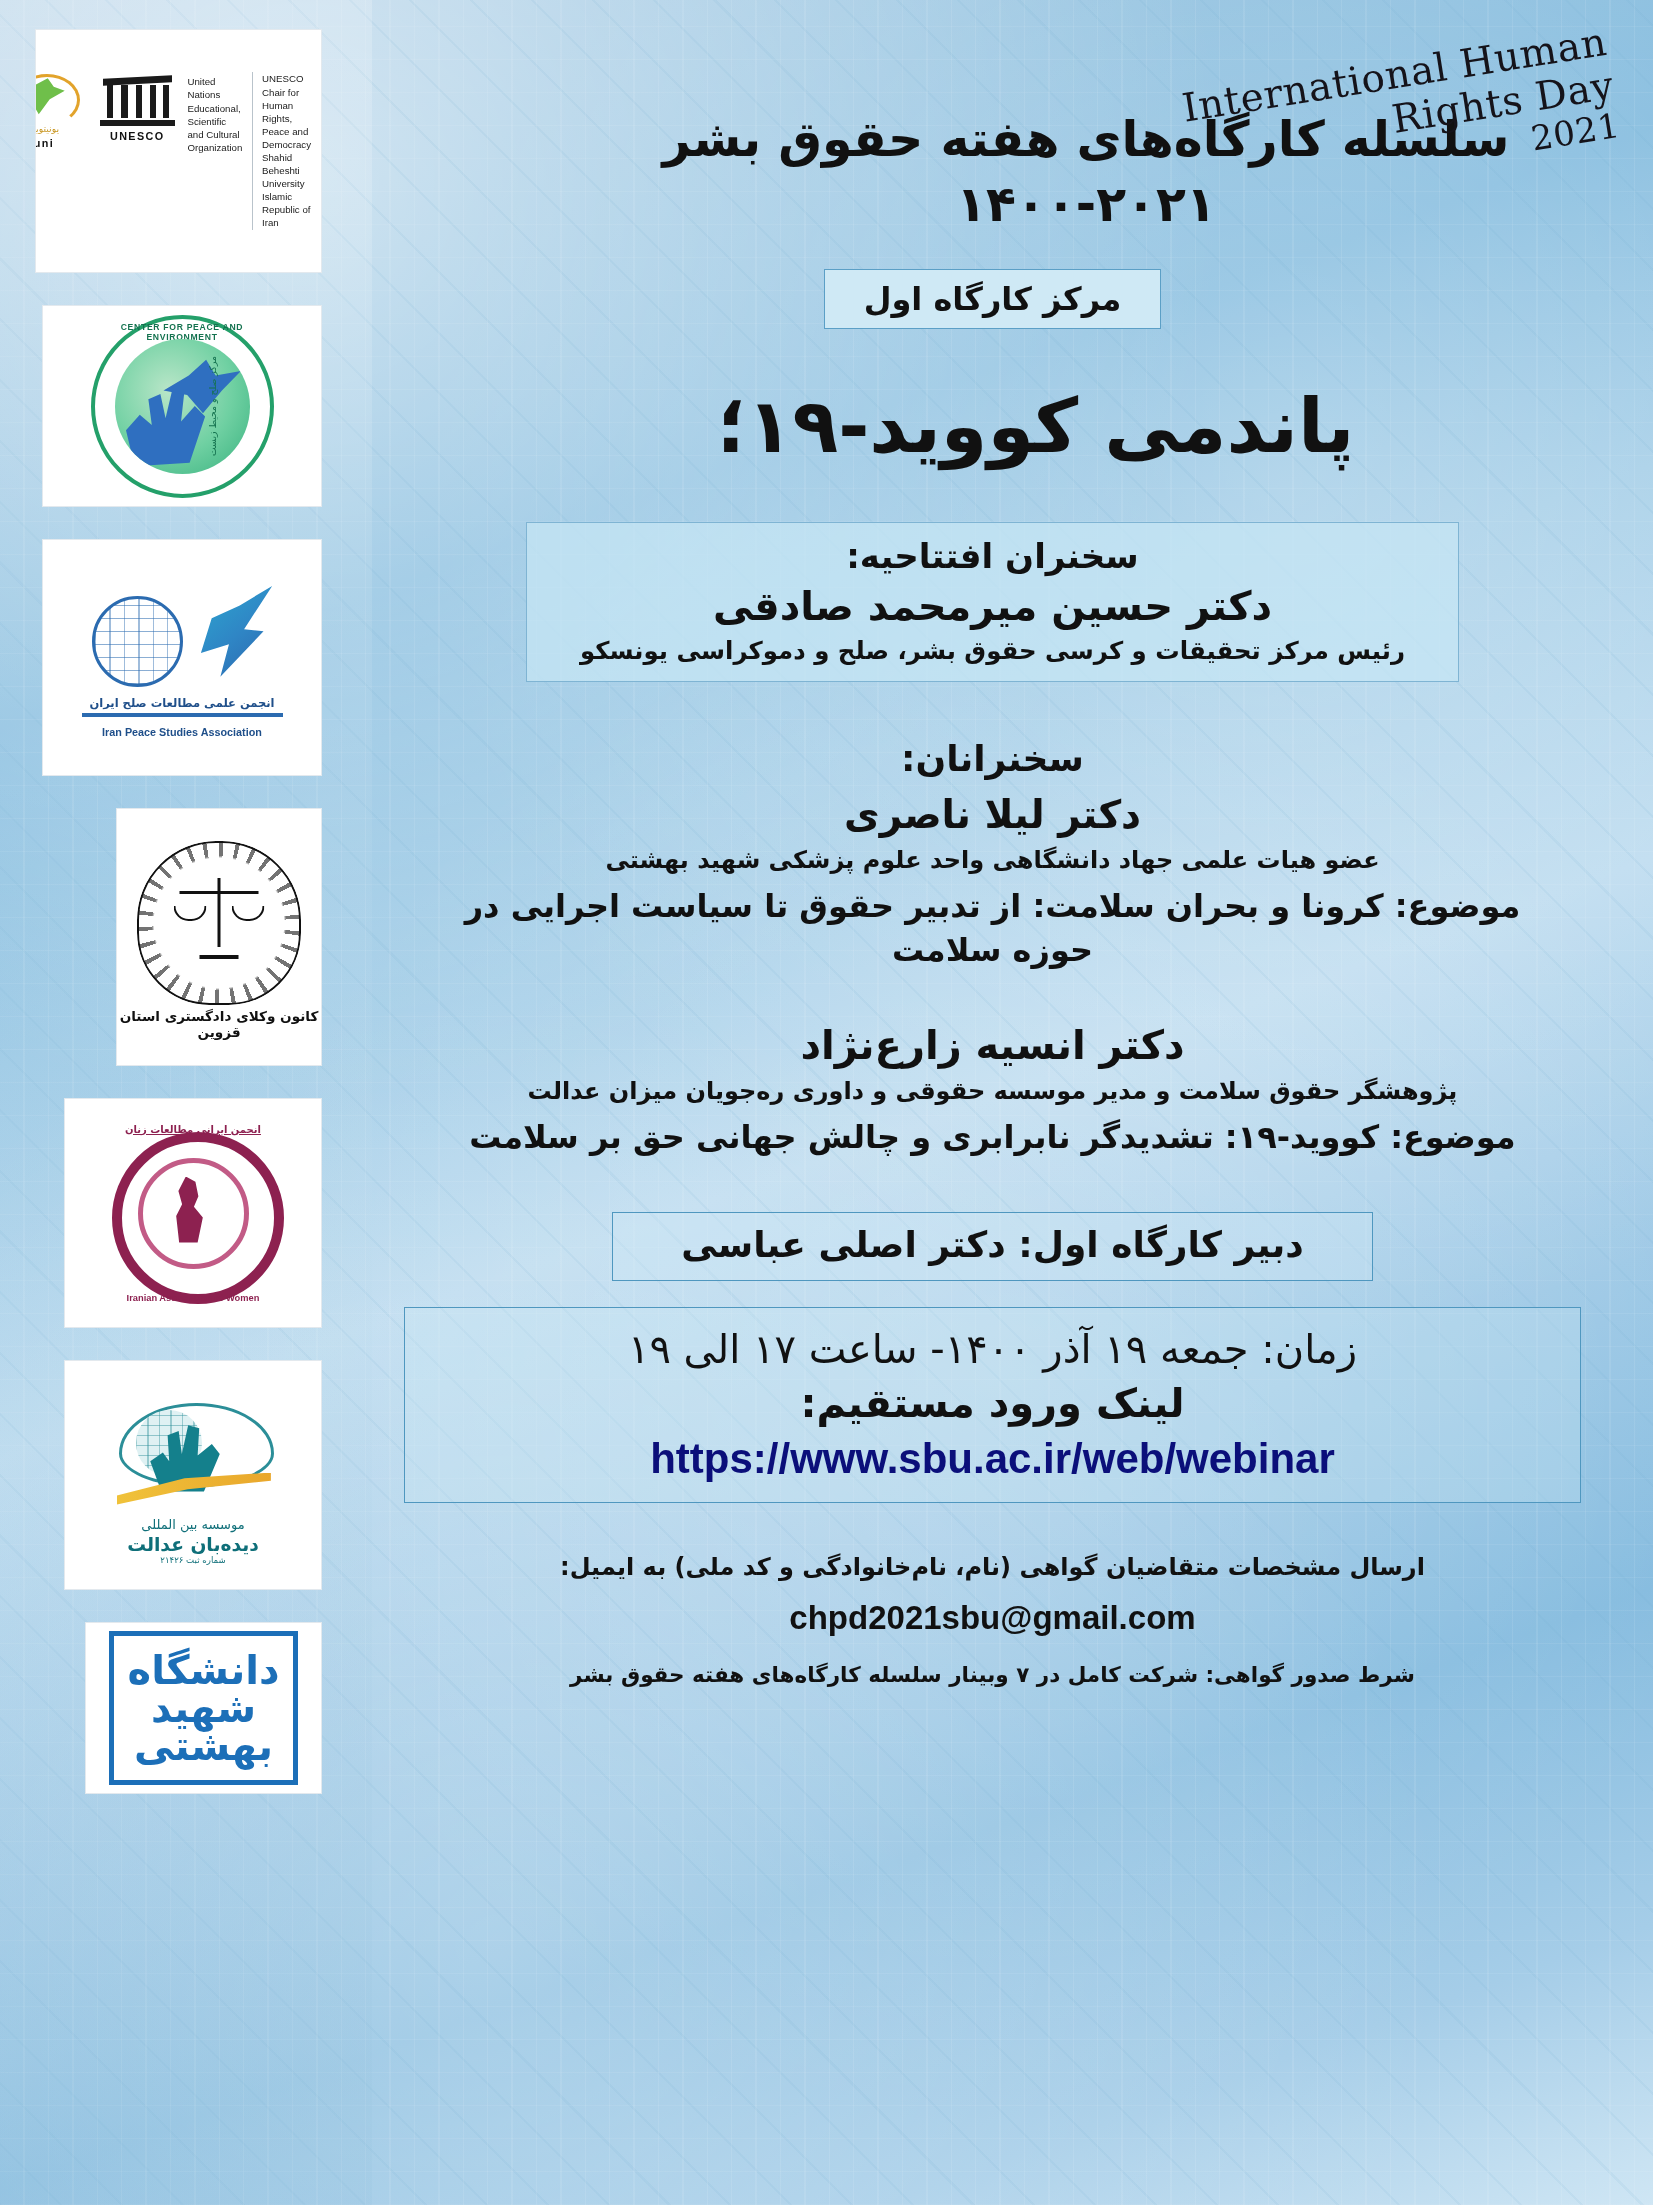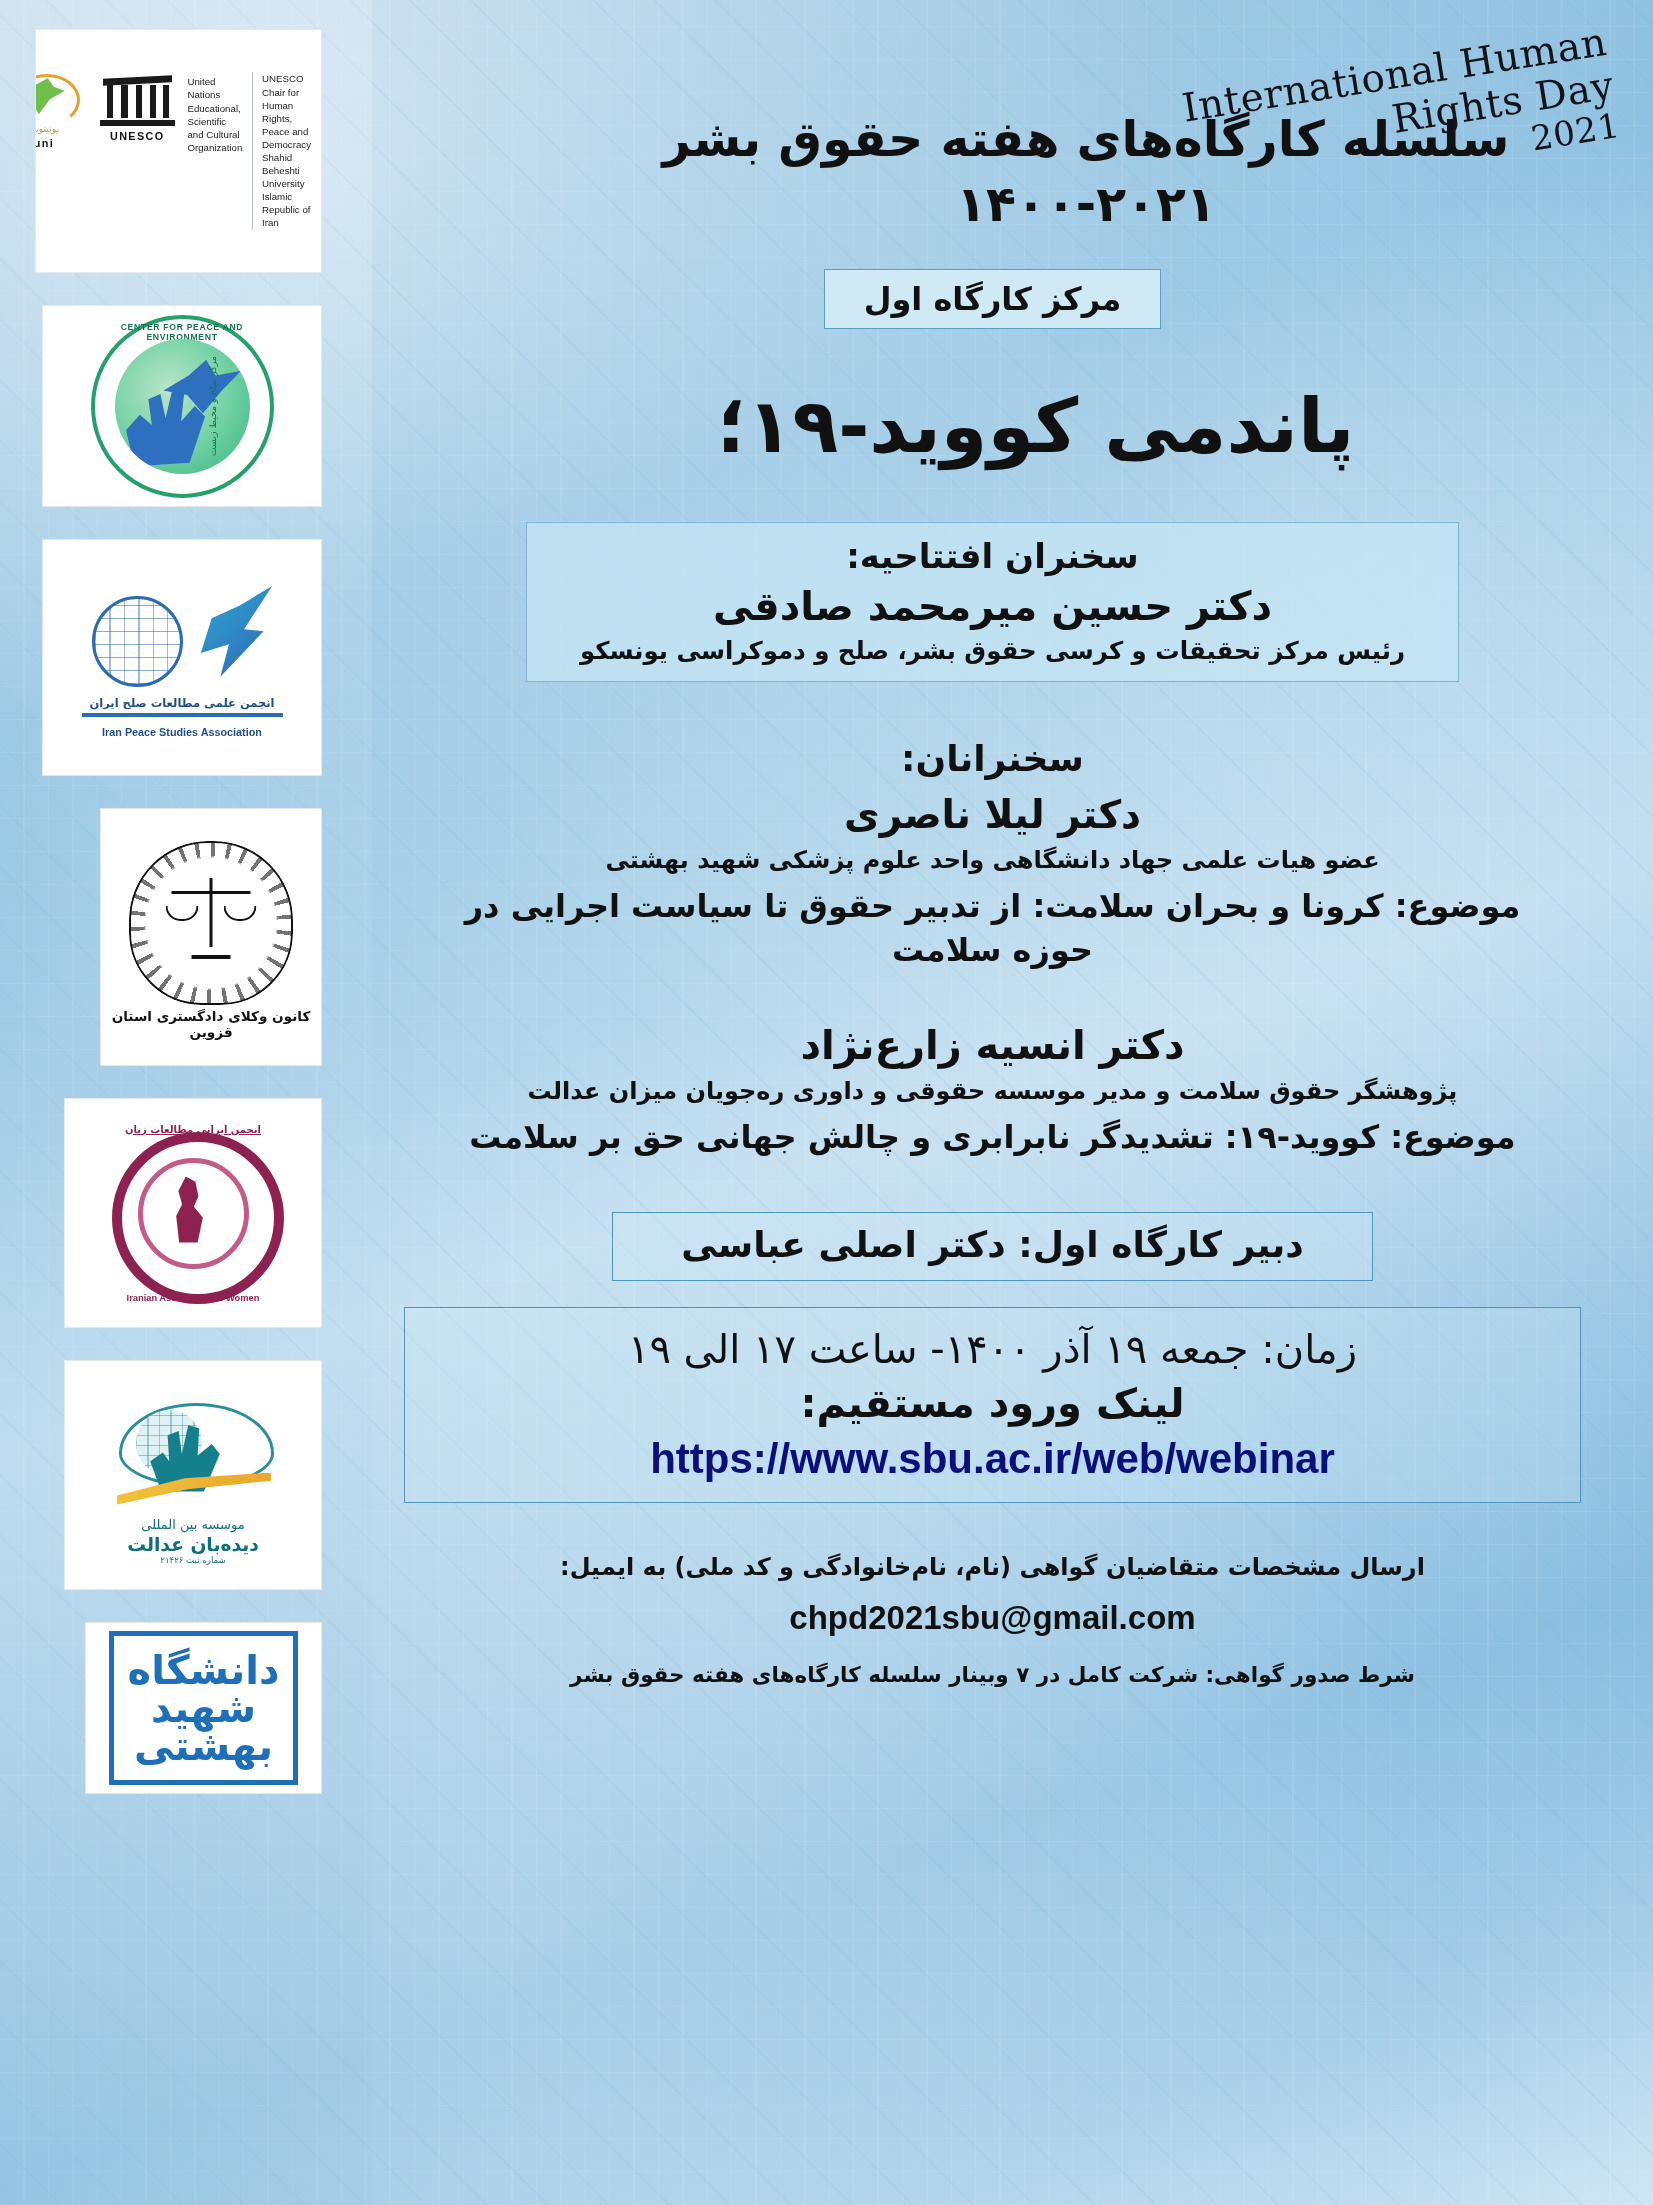--- a/index.html
+++ b/index.html
@@ -55,21 +55,21 @@
     display: flex;
     flex-direction: column;
     align-items: center;
     justify-content: center;
     overflow: hidden;
     position: relative;
   }
   .logo-unesco { width: 287px; height: 244px; padding: 10px; }
   .logo-peace  { width: 280px; height: 202px; }
   .logo-ipsa   { width: 280px; height: 237px; }
-  .logo-bar    { width: 222px; height: 258px; }
+  .logo-bar    { width: 206px; height: 258px; }
   .logo-women  { width: 258px; height: 230px; }
   .logo-justice{ width: 258px; height: 230px; }
   .logo-sbu    { width: 237px; height: 172px; background: #ffffff; }
 
   .unesco-row { display: flex; align-items: flex-start; gap: 7.2px; width: 100%; }
   .unesco-mark { width: 86px; flex: 0 0 86px; text-align: center; }
   .unesco-temple {
     width: 75px; height: 52px; margin: 4.3px auto 1.4px;
     position: relative;
   }

